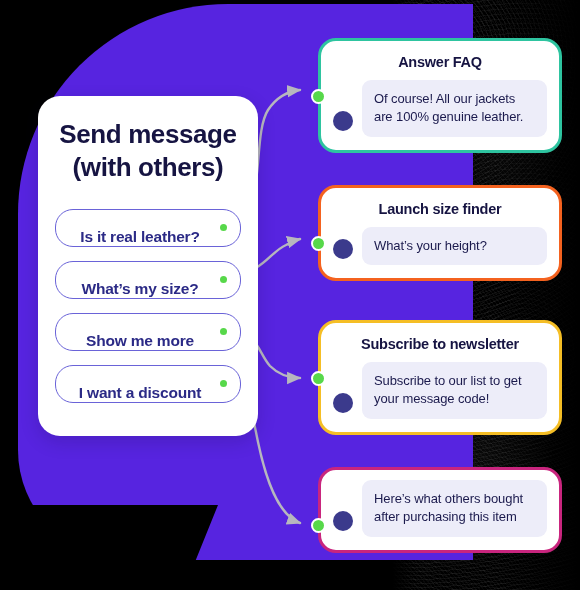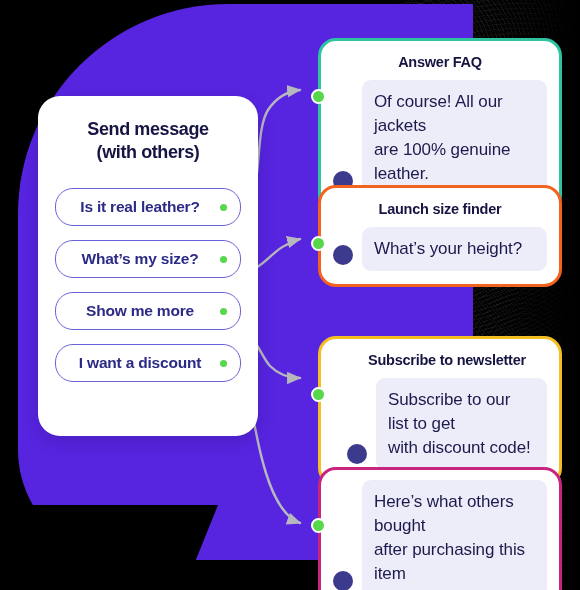--- a/index.html
+++ b/index.html
@@ -94,38 +94,38 @@
     width: 220px;
     height: 340px;
     background: #ffffff;
     border-radius: 22px;
     box-shadow: 0 6px 18px rgba(20,10,60,0.18);
   }
   #left-card-title {
     margin: 22px 14px 0 14px;
     text-align: center;
     color: #161442;
-    font-size: 18px;
+    font-size: 26px;
     font-weight: bold;
     line-height: 1.28;
     letter-spacing: -0.4px;
   }
   .opt-list {
     margin: 24px 0 0 0;
     padding: 0;
     list-style: none;
   }
   .opt {
     position: relative;
     margin: 0 17px 14px 17px;
     height: 36px;
     border: 1.6px solid #6A63D8;
     border-radius: 18px;
     display: flex;
-    align-items: center;
+    align-items: flex-end;
     justify-content: center;
     background: #ffffff;
   }
   .opt-label {
     color: #2B2A86;
     font-size: 15.5px;
     font-weight: bold;
     letter-spacing: -0.2px;
     padding-right: 16px;
   }
@@ -170,40 +170,40 @@
     border-radius: 50%;
     background: #3B3A8C;
     margin: 0 9px 6px 0;
   }
   .bubble {
     flex: 1 1 auto;
     background: #EDEDF9;
     border-radius: 9px;
     padding: 10px 12px;
     color: #1B1A4D;
-    font-size: 17px;
+    font-size: 13px;
     line-height: 1.42;
     letter-spacing: -0.1px;
   }
   .bubble-line { display: block; }
   .node-dot {
     position: absolute;
     left: -10px;
     top: 48px;
     width: 15px;
     height: 15px;
     border-radius: 50%;
     background: #57D84A;
     border: 2.5px solid #ffffff;
     box-sizing: border-box;
   }
 
   #card-0 { top: 38px;  border-color: #2EC4A0; }
   #card-1 { top: 185px; border-color: #F4621F; }
-  #card-2 { top: 336px; border-color: #F5BE25; padding-left: 14px; }
+  #card-2 { top: 320px; border-color: #F5BE25; }
   #card-3 { top: 467px; border-color: #C9257E; }
 
   #svg-connectors {
     position: absolute;
     left: 0; top: 0;
     width: 580px; height: 590px;
     pointer-events: none;
   }
 </style>
 </head>
@@ -282,21 +282,21 @@
     </div>
   </div>
 
   <div class="flow-card" id="card-2">
     <span class="node-dot"></span>
     <div class="flow-title">Subscribe to newsletter</div>
     <div class="flow-body">
       <span class="avatar"></span>
       <div class="bubble">
         <span class="bubble-line">Subscribe to our list to get</span>
-        <span class="bubble-line">with discount code!</span>
+        <span class="bubble-line">your message code!</span>
       </div>
     </div>
   </div>
 
   <div class="flow-card" id="card-3">
     <span class="node-dot"></span>
     <div class="flow-body">
       <span class="avatar"></span>
       <div class="bubble">
         <span class="bubble-line">Here’s what others bought</span>

